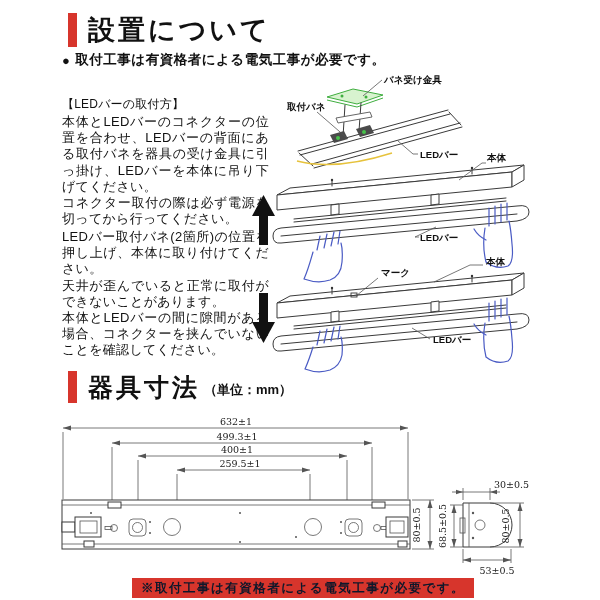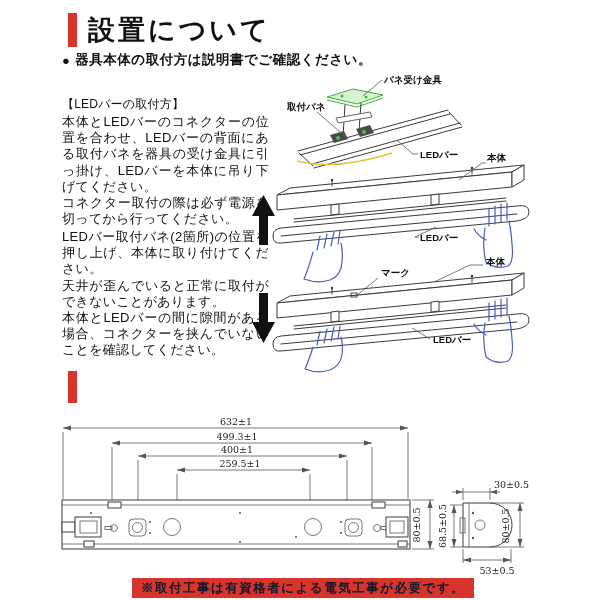--- a/index.html
+++ b/index.html
@@ -40,21 +40,21 @@
 </head>
 <body>
 
 <div class="abs sec-header" style="left:68px;top:13px;height:34px;">
   <span class="red-bar"></span>
   <span class="h1-text">設置について</span>
 </div>
 
 <div class="abs bullet-line" style="left:62px;top:51px;">
   <span class="bullet-dot">●</span>
-  <span>器具本体の取付方は説明書でご確認ください。</span>
+  <span>取付工事は有資格者による電気工事が必要です。</span>
 </div>
 
 <div class="abs subhead" style="left:62px;top:96px;">【LEDバーの取付方】</div>
 
 <div class="abs para" style="left:62px;top:114px;">本体とLEDバーのコネクターの位置を合わせ、LEDバーの背面にある取付バネを器具の受け金具に引っ掛け、LEDバーを本体に吊り下げてください。
 コネクター取付の際は必ず電源を切ってから行ってください。</div>
 
 <div class="abs para" style="left:62px;top:229px;">LEDバー取付バネ(2箇所)の位置を押し上げ、本体に取り付けてください。
 天井が歪んでいると正常に取付ができないことがあります。
 本体とLEDバーの間に隙間がある場合、コネクターを挟んでいないことを確認してください。</div>
@@ -153,20 +153,22 @@
     <g>
       <path class="hand" d="M489,321 L489,303 M495,319 L495,301 M501,317 L501,299 M507,315 L507,298"></path>
       <path class="hand" d="M485,323 Q482,341 486,357 Q496,365 508,361 Q514,357 512,339 Q511,325 509,316"></path>
       <path class="hand" d="M486,335 Q478,331 474,324"></path>
     </g>
   </g>
 </svg>
 
 <div class="abs sec-header" style="left:68px;top:371px;height:32px;">
   <span class="red-bar"></span>
+  <span class="h2-text">器具寸法</span>
+  <span class="unit-text">（単位：mm）</span>
 </div>
 
 <svg style="left:55px;top:412px;" width="490" height="172" viewBox="55 412 490 172">
   <g>
 
     <line class="dim" x1="63" y1="432" x2="63" y2="499"></line>
     <line class="dim" x1="408" y1="432" x2="408" y2="499"></line>
     <line class="dim" x1="63" y1="428" x2="408" y2="428"></line>
     <polygon class="dimarrow" points="63,428 71,425.5 71,430.5"></polygon>
     <polygon class="dimarrow" points="408,428 400,425.5 400,430.5"></polygon>

